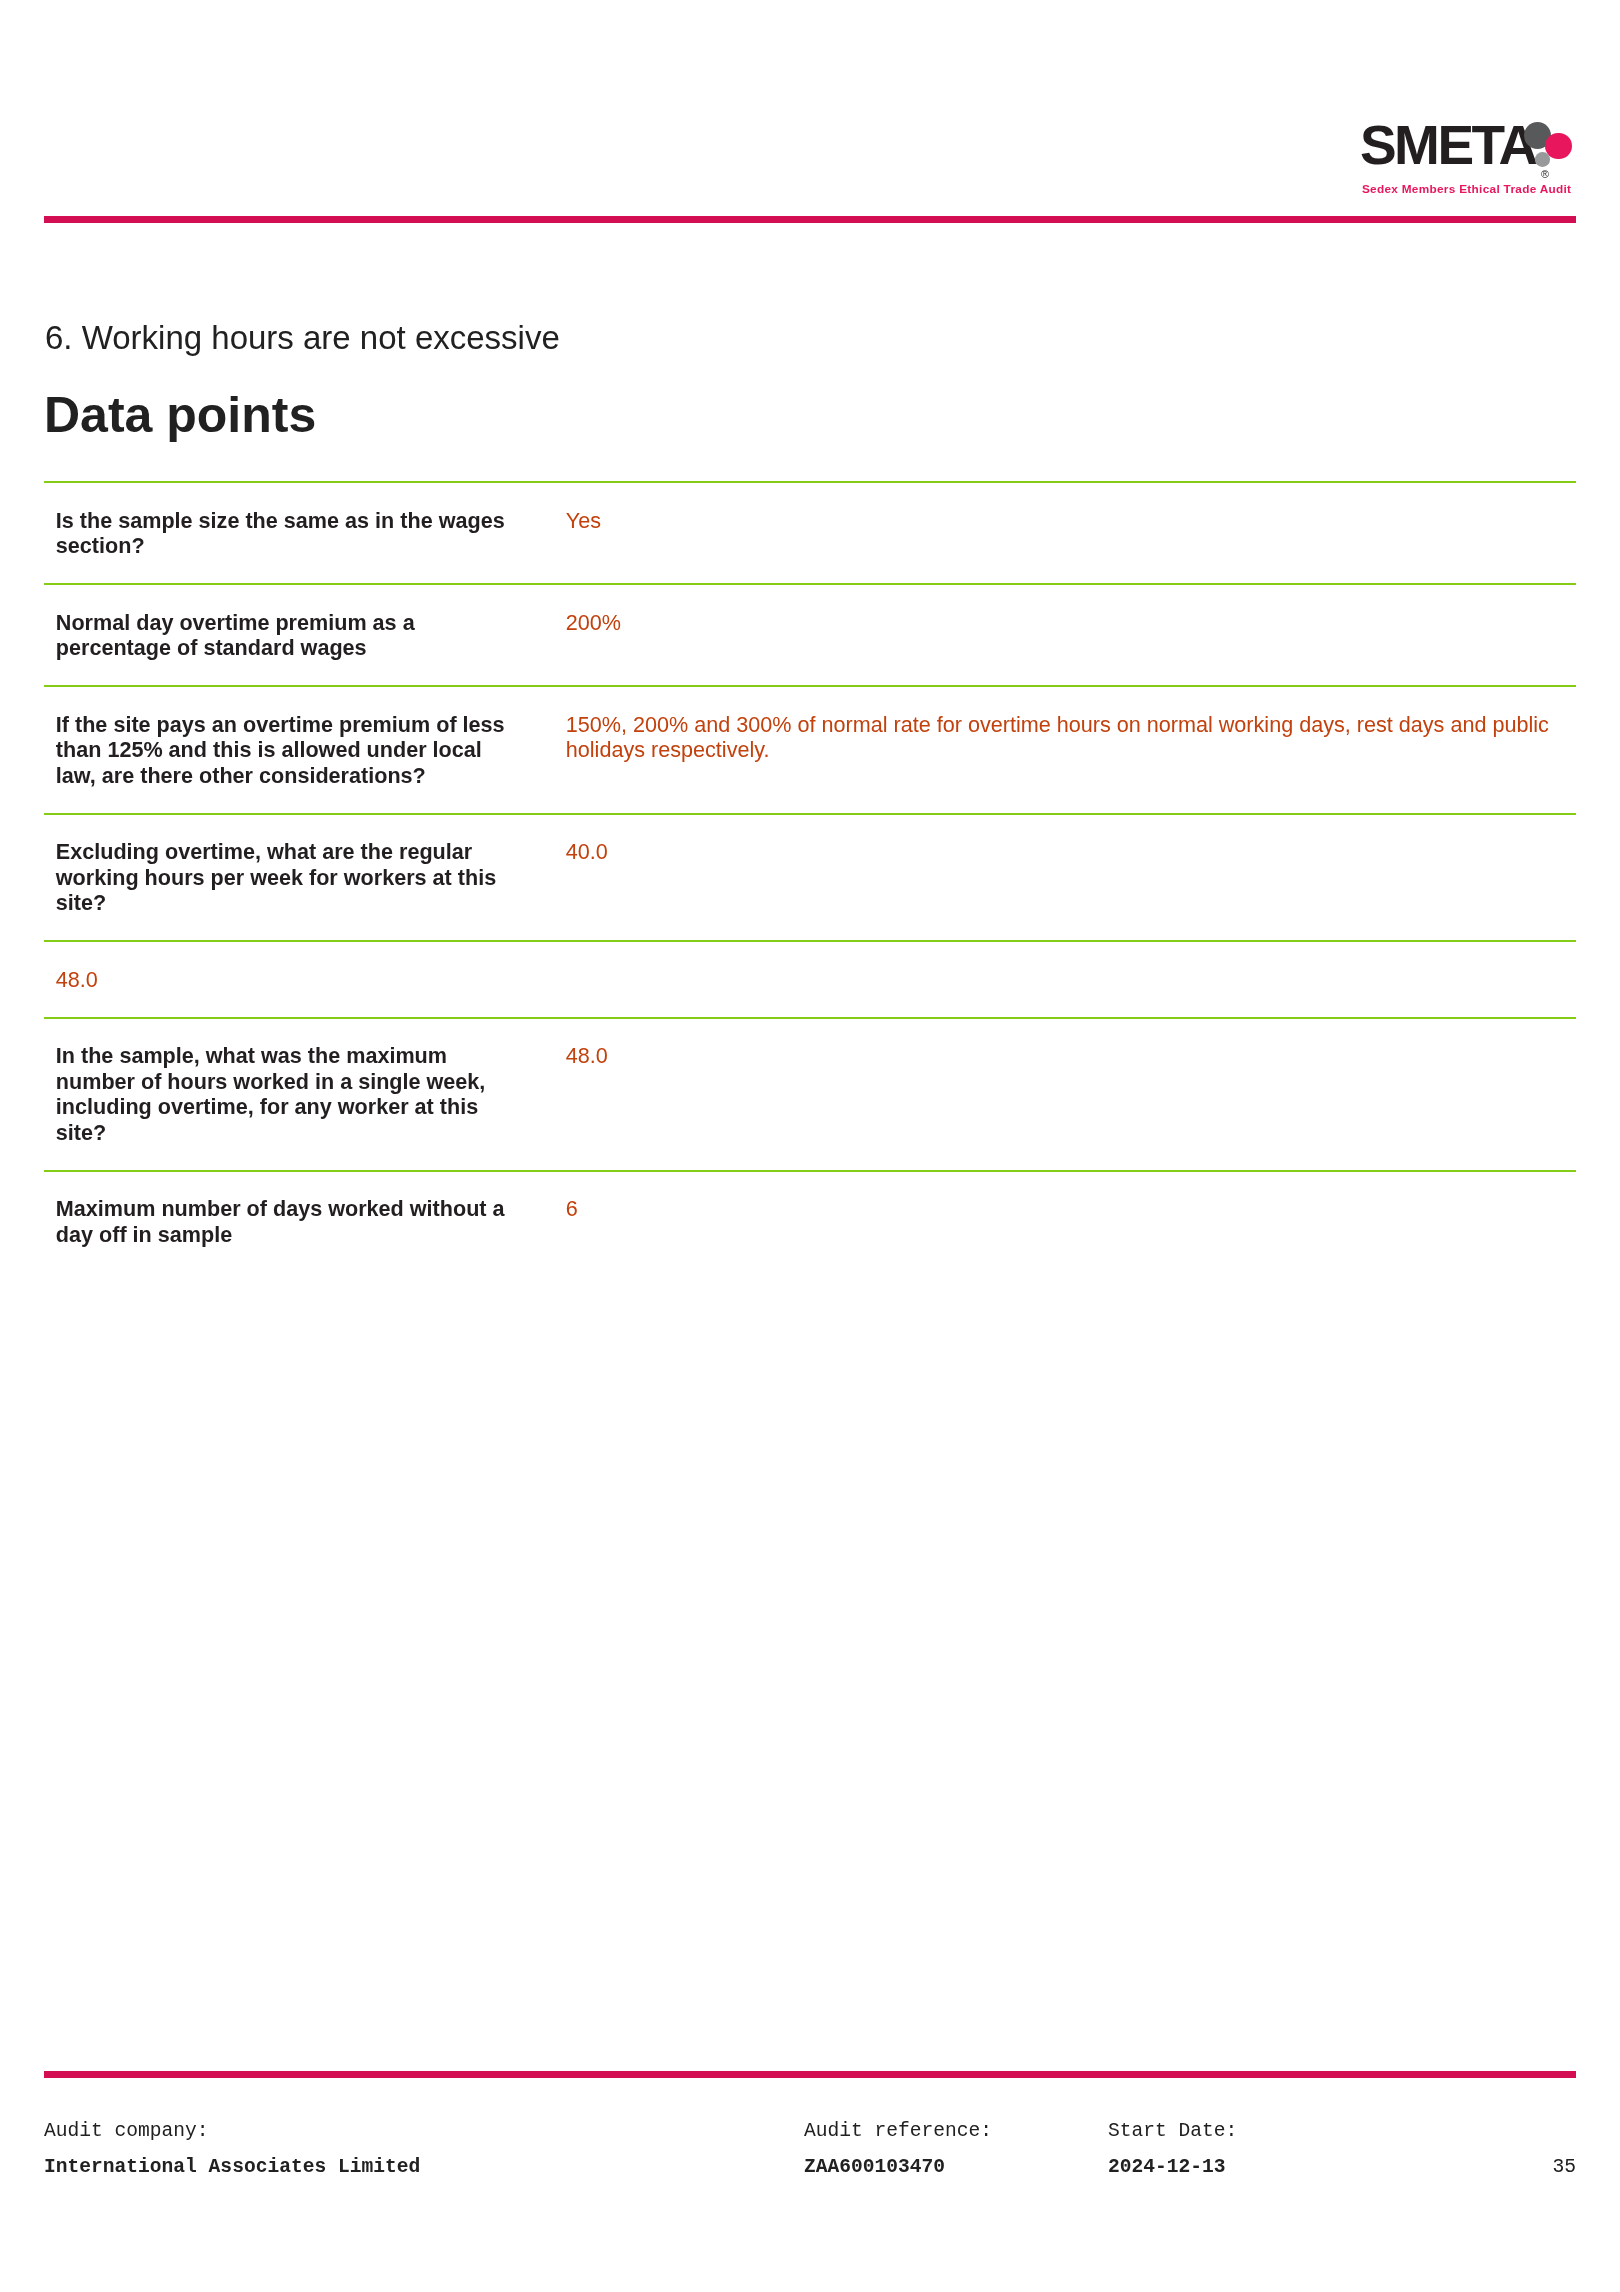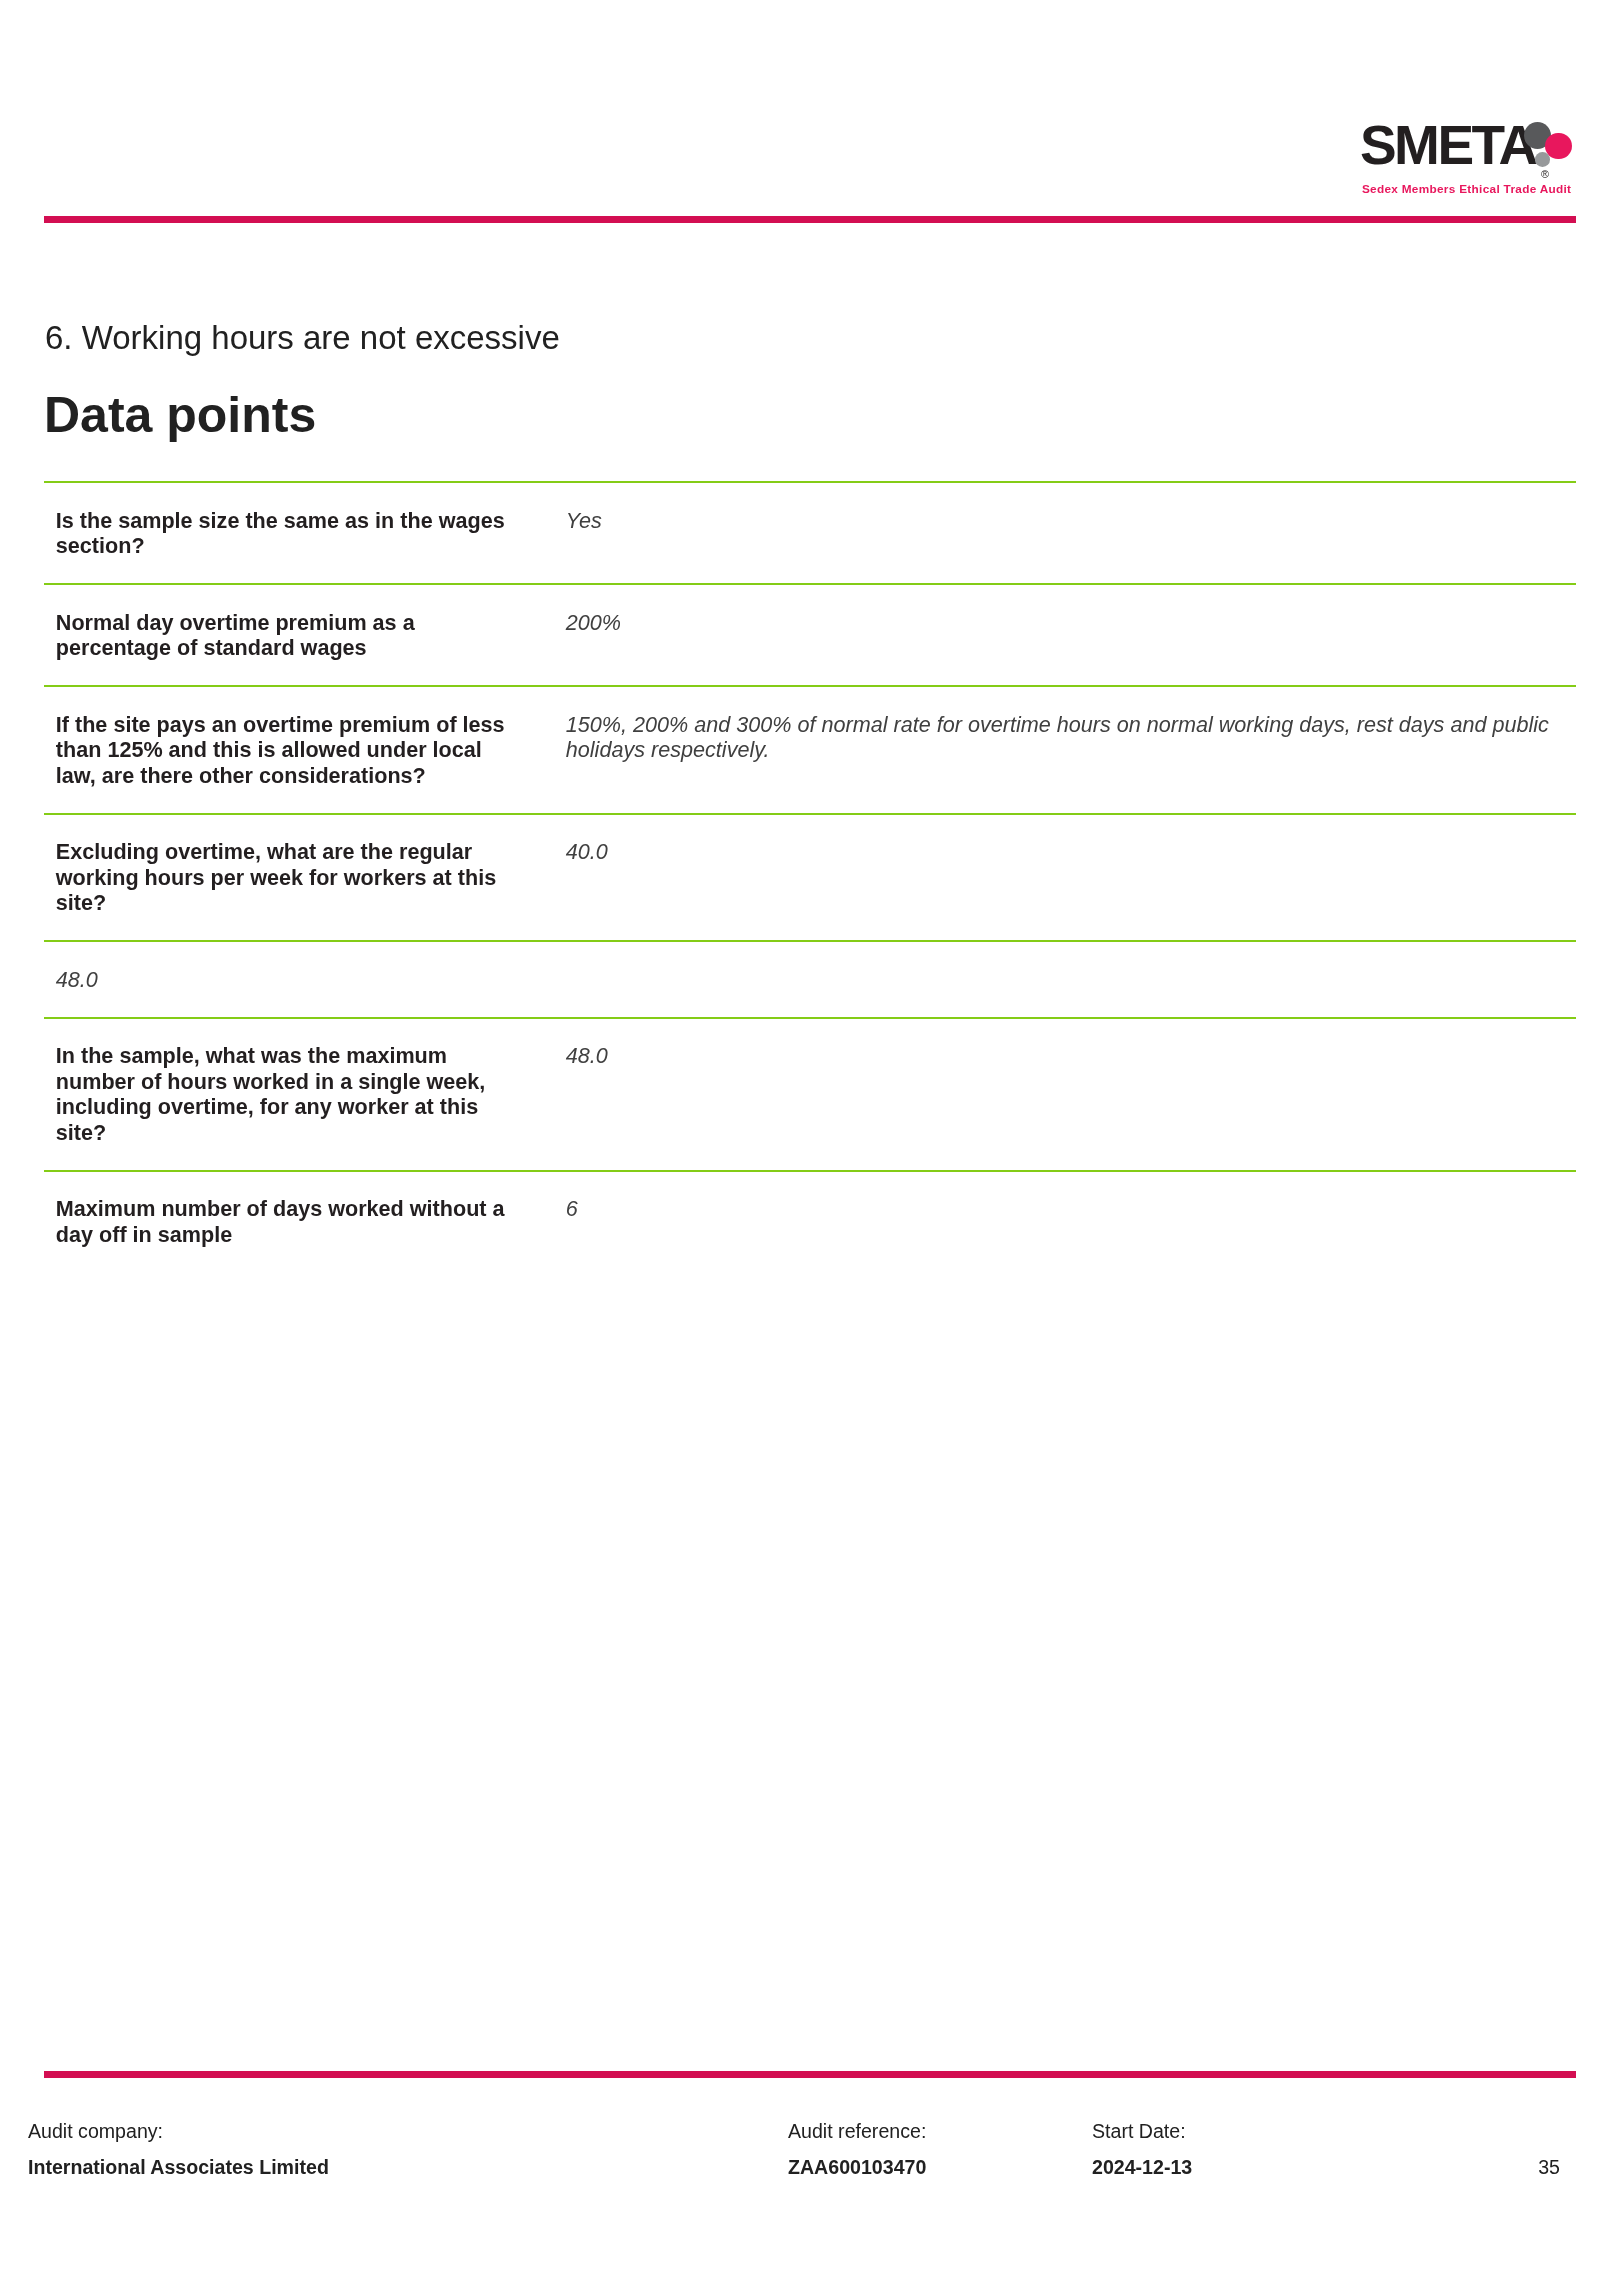--- a/index.html
+++ b/index.html
@@ -50,25 +50,25 @@
     border-top:2px solid #84cc16;
     padding:24.5px 0 24.5px 11.8px;
     box-sizing:border-box;
   }
   .dp-q{
     flex:0 0 471px;padding-right:39px;
     font-size:21.6px;line-height:25.5px;font-weight:700;color:#231f20;
   }
   .dp-a{
     flex:1;padding-right:2px;
-    font-size:21.6px;line-height:25.5px;font-weight:400;color:#404040;font-style:italic;
+    font-size:21.6px;line-height:25.5px;font-weight:400;color:#c2410c;
   }
 
   
-  .footer{position:absolute;left:28px;top:2120px;width:1532px;display:flex;}
+  .footer{position:absolute;left:44px;top:2120px;width:1532px;display:flex;font-family:Liberation Mono, monospace;}
   .fcol1{width:760px;}
   .fcol2{width:304px;}
   .fcol3{flex:1;}
   .fpage{width:69px;text-align:right;}
   .flabel{font-size:19.6px;line-height:23.5px;font-weight:400;color:#212121;}
   .fvalue{font-size:19.6px;line-height:23.5px;font-weight:700;color:#212121;margin-top:12.7px;}
   .fpage .fvalue{font-weight:400;margin-top:36px;}
 </style>
 </head>
 <body>

